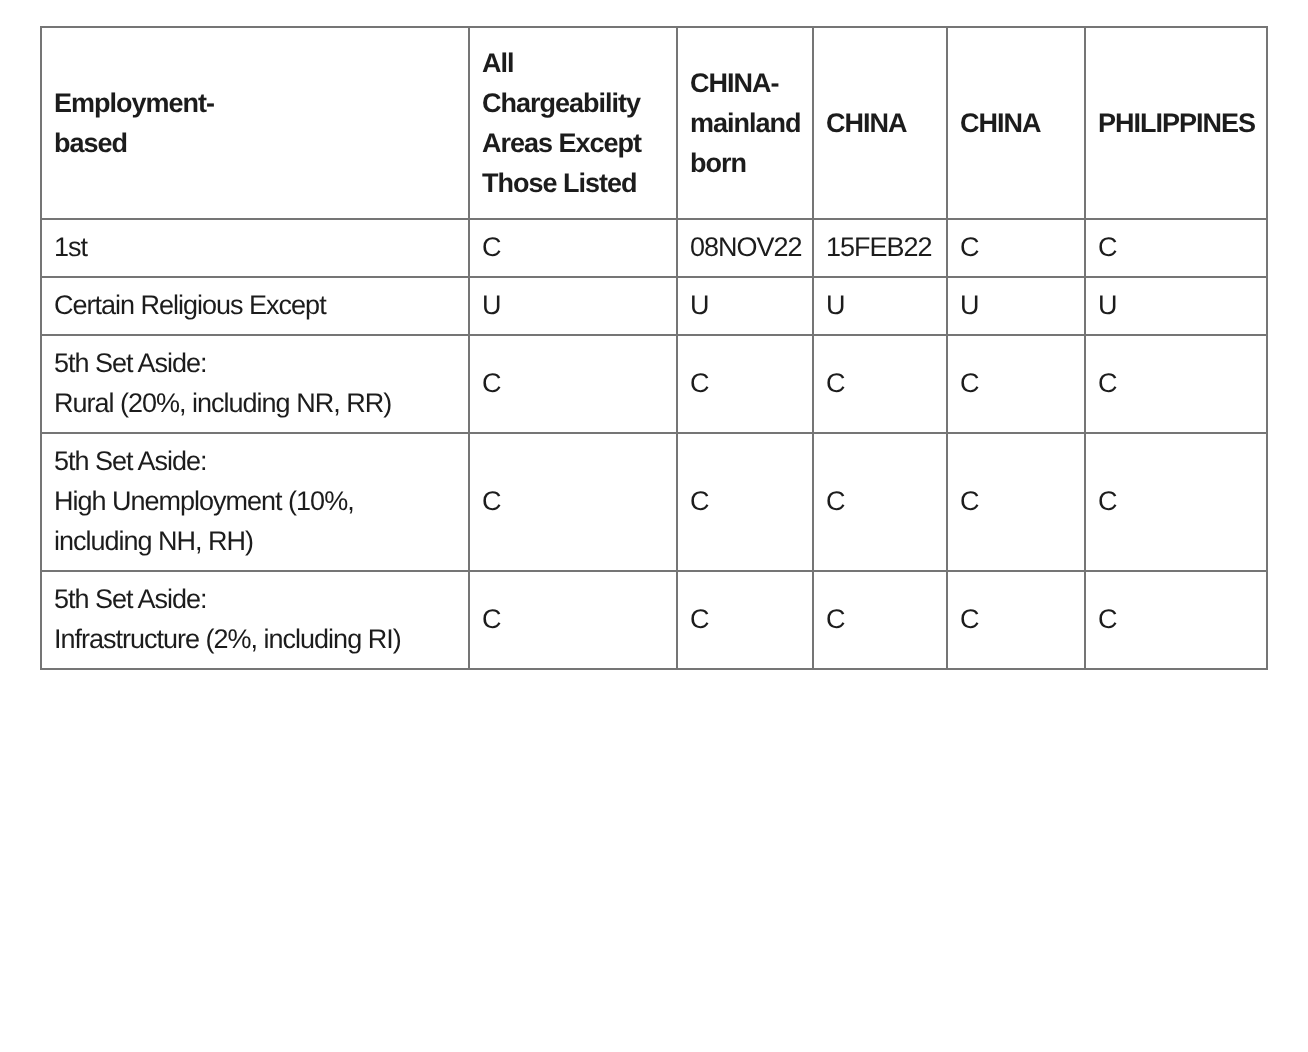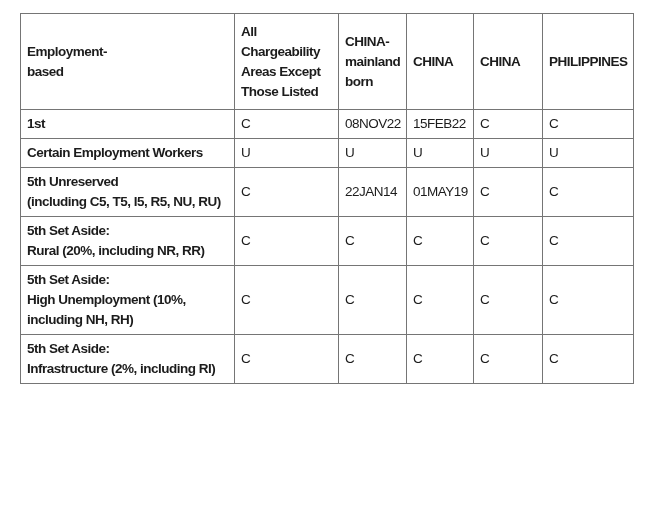--- a/index.html
+++ b/index.html
@@ -37,21 +37,21 @@
     vertical-align: middle;
     white-space: pre-line;
     overflow: visible;
     background: #ffffff;
   }
   table.visa-table thead th {
     font-weight: bold;
     height: 87px;
   }
   table.visa-table tbody th {
-    font-weight: bold;
+    font-weight: normal;
   }
   table.visa-table tbody tr {
     height: 29px;
   }
 </style>
 </head>
 <body>
 
 <div class="page">
   <table class="visa-table">
@@ -82,35 +82,26 @@
     <tbody>
         <tr>
           <th scope="row">1st</th>
           <td>C</td>
           <td>08NOV22</td>
           <td>15FEB22</td>
           <td>C</td>
           <td>C</td>
         </tr>
         <tr>
-          <th scope="row">Certain Employment Workers</th>
+          <th scope="row">Certain Religious Except</th>
           <td>U</td>
           <td>U</td>
           <td>U</td>
           <td>U</td>
           <td>U</td>
-        </tr>
-        <tr>
-          <th scope="row">5th Unreserved
-(including C5, T5, I5, R5, NU, RU)</th>
-          <td>C</td>
-          <td>22JAN14</td>
-          <td>01MAY19</td>
-          <td>C</td>
-          <td>C</td>
         </tr>
         <tr>
           <th scope="row">5th Set Aside:
 Rural (20%, including NR, RR)</th>
           <td>C</td>
           <td>C</td>
           <td>C</td>
           <td>C</td>
           <td>C</td>
         </tr>

